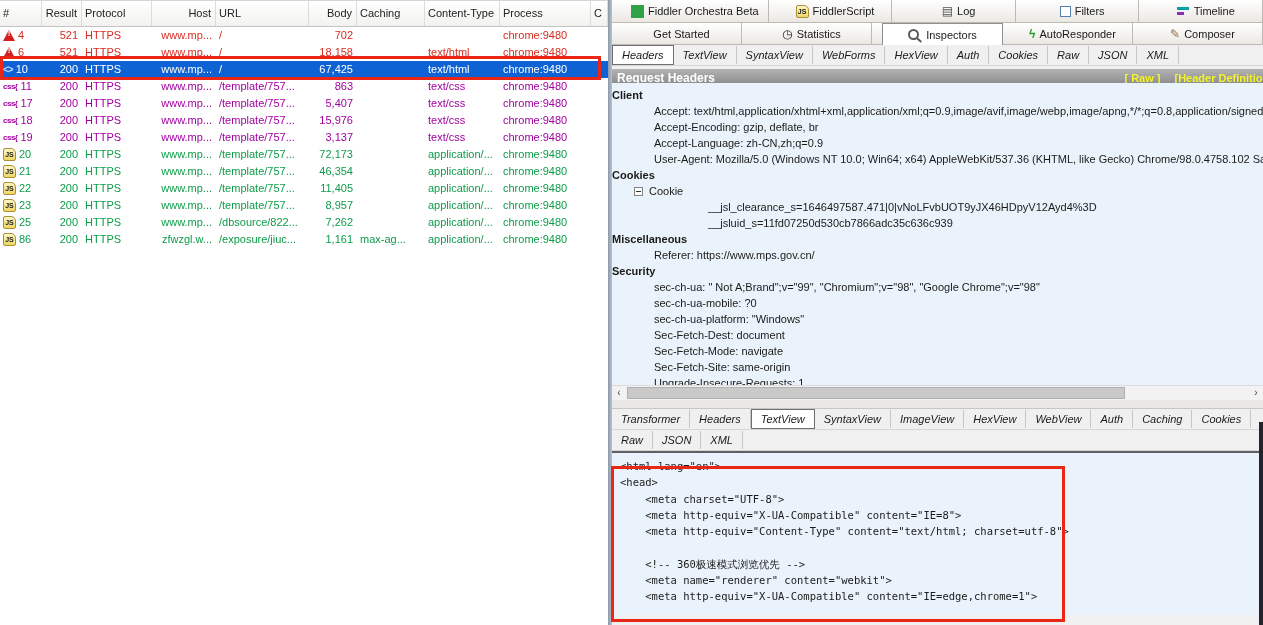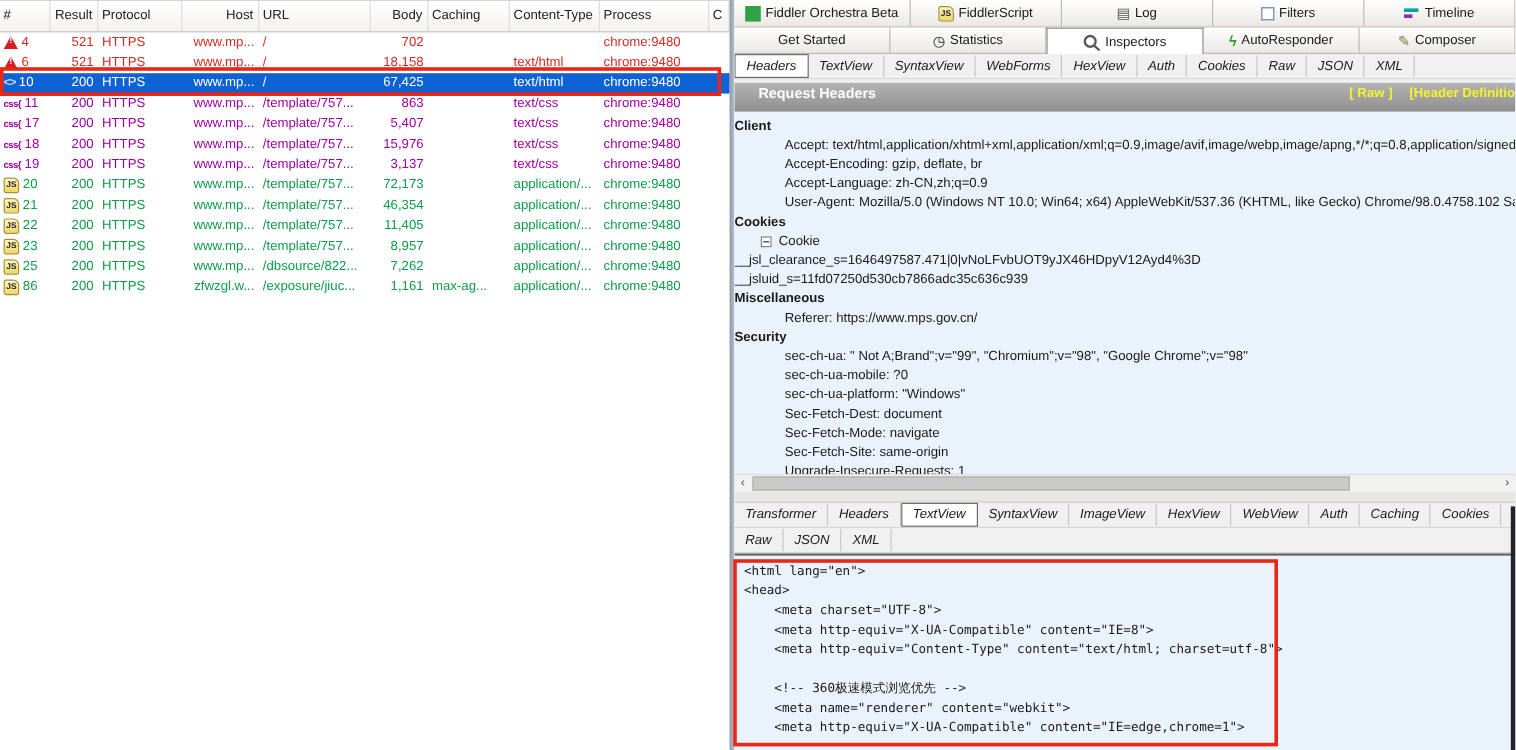--- a/index.html
+++ b/index.html
@@ -46,21 +46,21 @@
   .right-edge{position:absolute;right:0;top:422px;width:4px;height:203px;background:#23232b;z-index:60;}
 
   
   .right-panel{position:absolute;left:612px;top:0;width:651px;height:625px;background:#f0f0f0;overflow:hidden;}
   .tabbar{display:flex;align-items:stretch;background:linear-gradient(#ffffff,#ebe8e3);
           border-bottom:1px solid #bdbab4;position:relative;}
   .tb1{height:22px;}
   .tb2{height:21px;text-align:right;}
   .tbi{height:20px;background:#f0f0f0;border-bottom:1px solid #d6d6d6;font-style:italic;}
   .tab{display:flex;align-items:center;justify-content:center;gap:4px;border-right:1px solid #bdbab4;
-       padding:0 9px;white-space:nowrap;cursor:default;color:#1a1a1a;}
+       padding:0 9px;white-space:nowrap;cursor:default;color:#1a1a1a;margin-left:10px;}
   .tab.grow{flex:1;}
   .tab.active-main{background:#fff;border:1px solid #8e8e8e;border-bottom:none;margin-bottom:-1px;z-index:2;}
   .tbi .tab{border-right:1px solid #c6c6c6;margin:1px 0;}
   .tbi .tab.active-insp{background:#fff;border:1px solid #6f6f6f;margin:0;}
 
   
   .ic{display:inline-block;flex:none;}
   .ic-fo{width:13px;height:13px;background:#2fa147;color:#fff;font-weight:bold;font-size:8px;
          line-height:13px;text-align:center;}
   .ic-fiddlerscript{width:13px;height:13px;box-sizing:border-box;background:linear-gradient(#fdf6c3,#efd763);
@@ -77,32 +77,32 @@
   .ic-clock::before{content:"◷";}
   .ic-magnifier{width:7px;height:7px;border:2px solid #5a5a5a;border-radius:50%;position:relative;margin-right:3px;}
   .ic-magnifier::after{content:"";position:absolute;width:6px;height:2px;background:#5a5a5a;
          right:-5px;bottom:-3px;transform:rotate(40deg);}
   .ic-lightning{color:#2e9e2e;font-weight:bold;font-size:12px;line-height:12px;}
   .ic-lightning::before{content:"ϟ";}
   .ic-composer{color:#8a6d3b;font-size:12px;line-height:12px;}
   .ic-composer::before{content:"✎";}
 
   
-  .req-bar{height:24px;margin-top:3px;background:linear-gradient(#b3b3b3,#8f8f8f);color:#fff;
-           font-weight:bold;font-size:12px;line-height:18px;padding-left:20px;position:relative;overflow:hidden;}
+  .req-bar{height:14px;margin-top:3px;background:linear-gradient(#b3b3b3,#8f8f8f);color:#fff;
+           font-weight:bold;font-size:12px;line-height:18px;padding-left:5px;position:relative;overflow:hidden;}
   .bar-links{position:absolute;right:-16px;top:0;font-size:11px;font-weight:bold;color:#f5f32c;white-space:nowrap;}
   .bar-links span{margin-left:14px;cursor:pointer;}
   .get-line{height:15px;line-height:15px;background:#fff;border:1px solid #9a9a9a;
             font-family:"DejaVu Sans Mono","Liberation Mono",monospace;font-size:10px;padding-left:3px;}
   .tree{height:302px;background:#eaf3fb;overflow:hidden;padding-top:4px;box-sizing:border-box;}
   .tline{height:16px;line-height:16px;white-space:nowrap;}
   .t-section{font-weight:bold;}
   .t-item{padding-left:42px;}
   .t-node{padding-left:22px;display:flex;align-items:center;}
-  .t-value{}
+  .t-value{padding-left:96px;}
   .cbox{display:inline-block;width:9px;height:9px;box-sizing:border-box;border:1px solid #848484;
         background:#fff;margin-right:6px;position:relative;}
   .cbox::after{content:"";position:absolute;left:1px;right:1px;top:3px;height:1px;background:#333;}
 
   
   .hscroll{height:14px;background:#f2f2f2;border-top:1px solid #dcdcdc;display:flex;align-items:center;}
   .hs-arr{width:14px;text-align:center;font-size:10px;color:#444;line-height:14px;flex:none;}
   .hs-track{flex:1;height:14px;position:relative;}
   .hs-thumb{position:absolute;left:1px;top:1px;height:12px;width:80%;background:#c9c9c9;border:1px solid #b0b0b0;box-sizing:border-box;}
   .gap{height:8px;background:#e9e7e3;border-bottom:1px solid #c9c6c0;}

